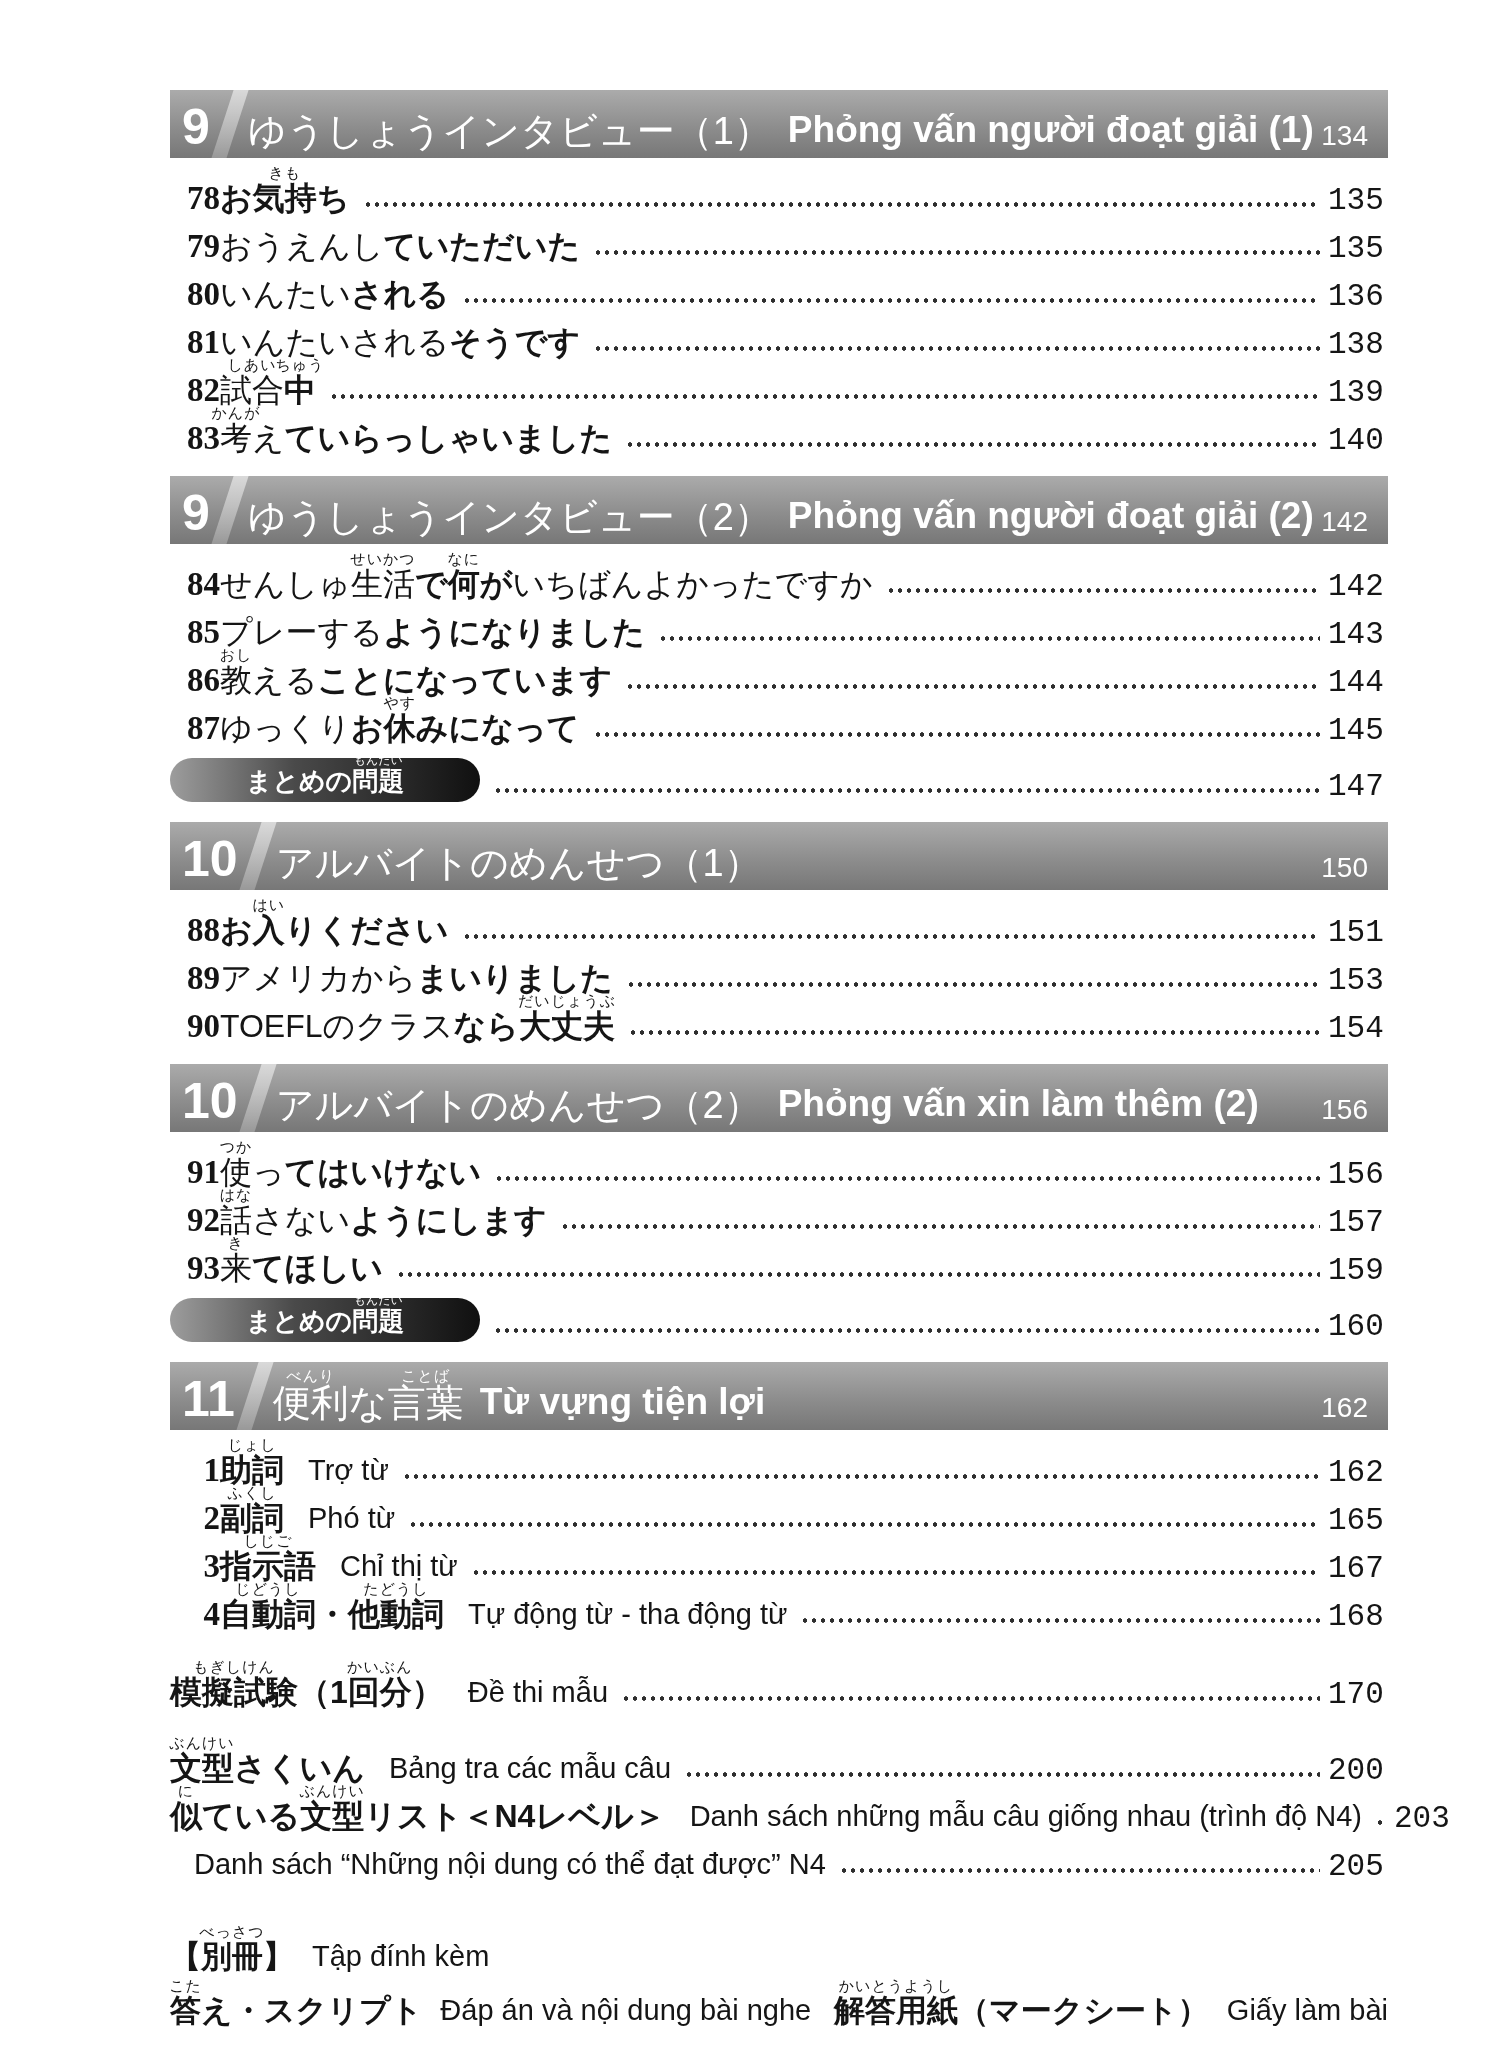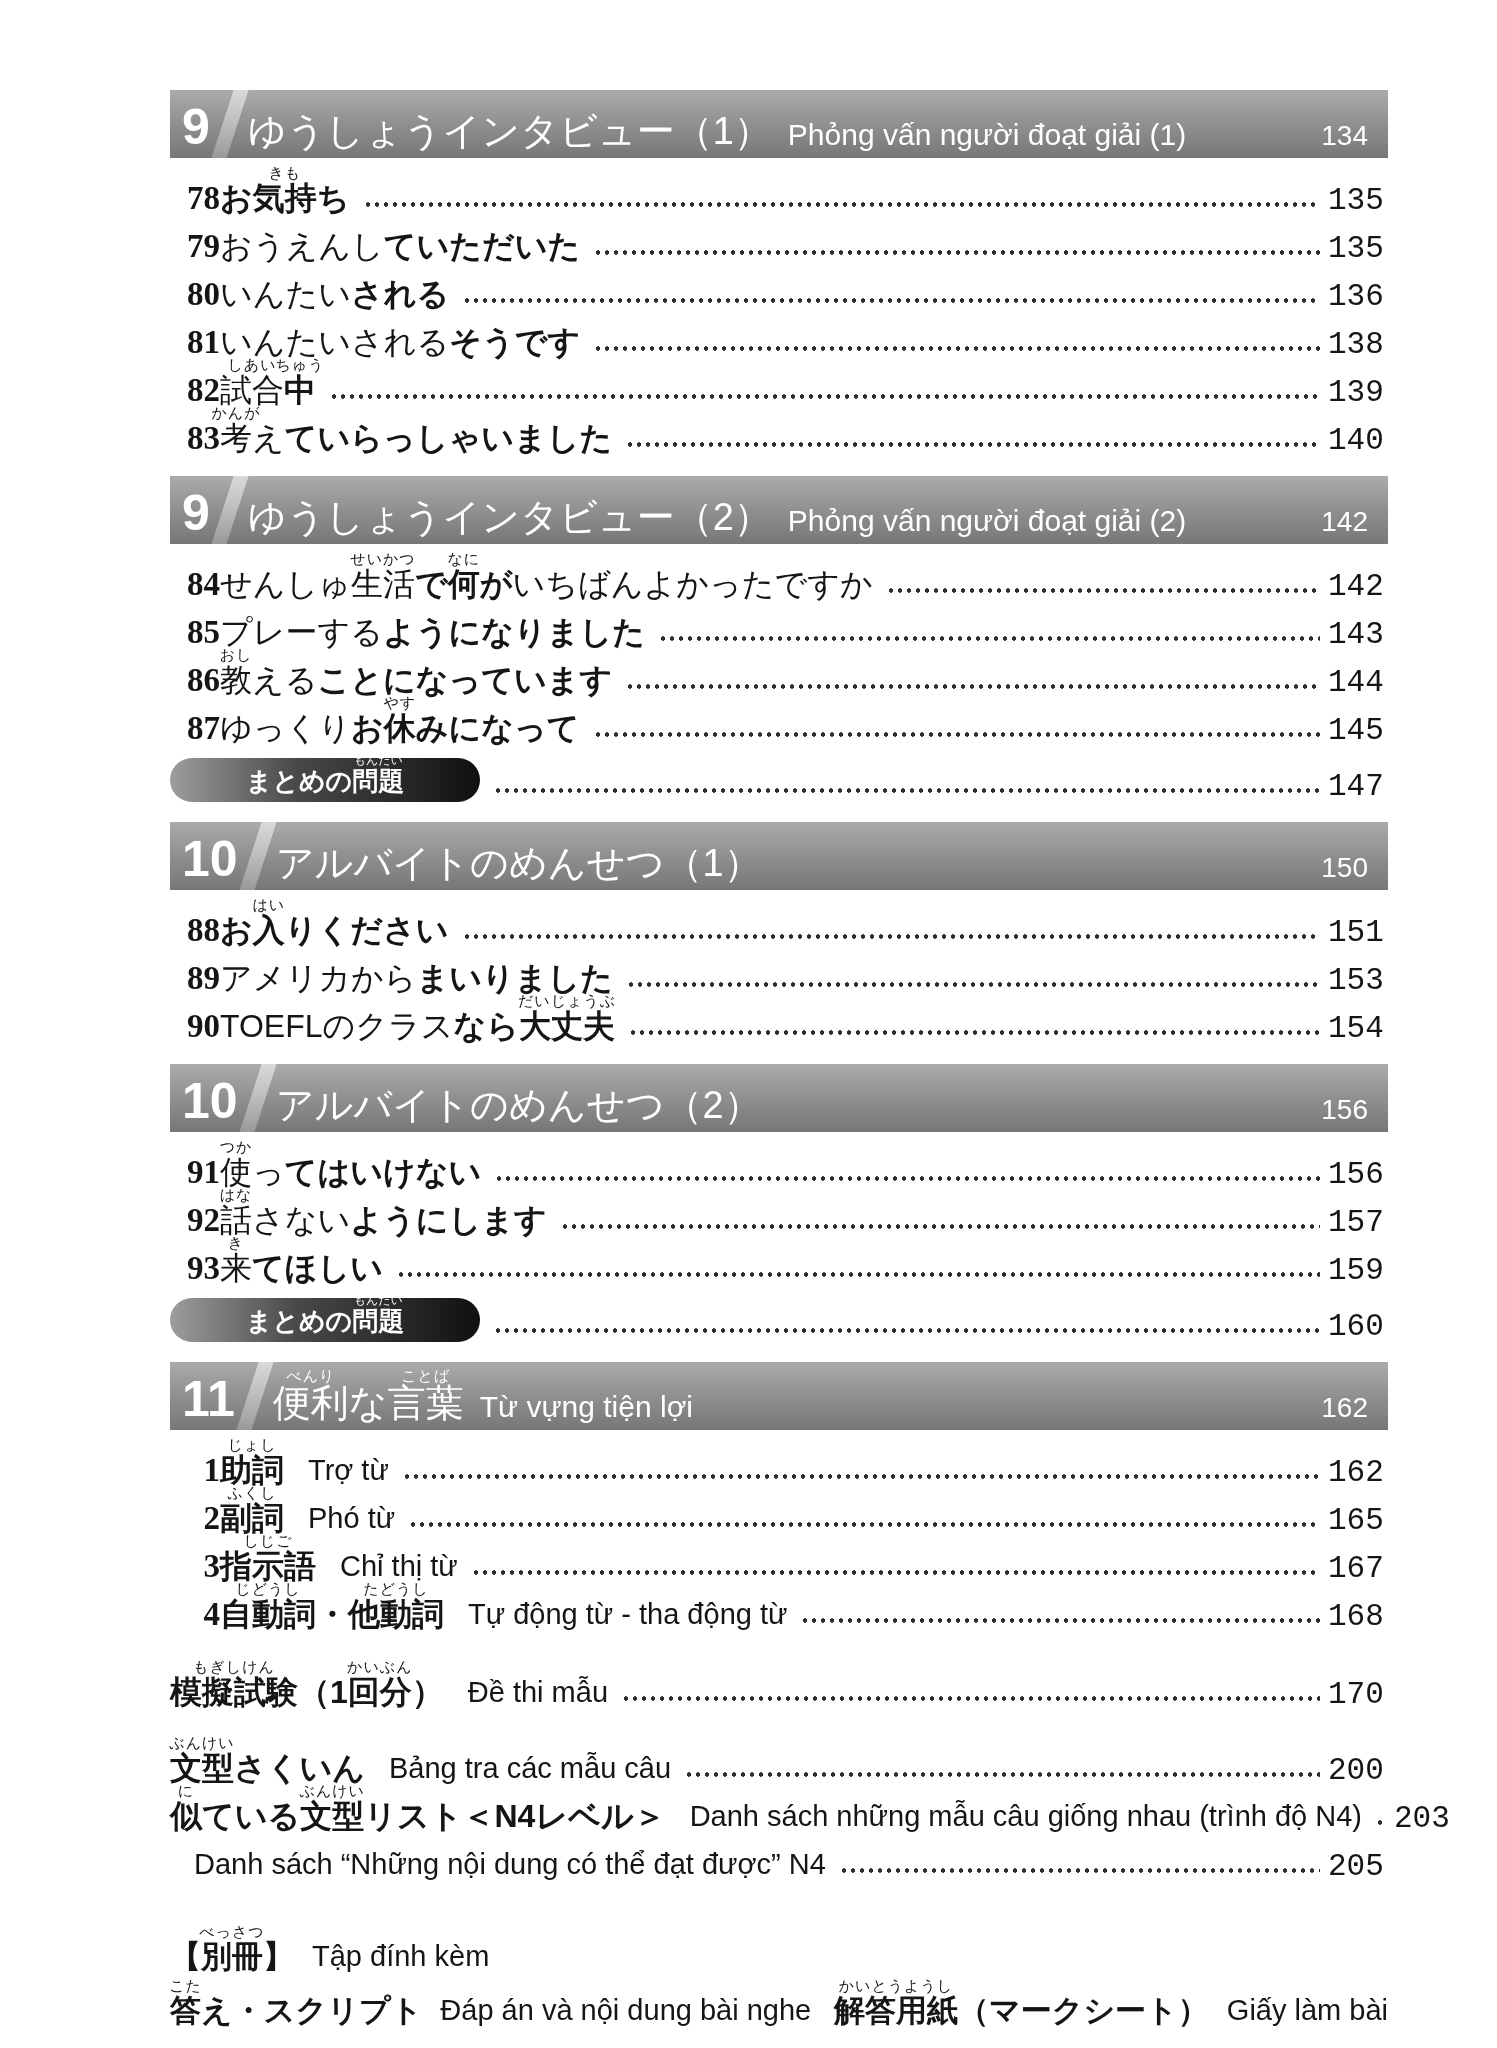--- a/index.html
+++ b/index.html
@@ -17,21 +17,21 @@
     background:linear-gradient(180deg,#ababab 0%,#8d8d8d 55%,#777777 100%);
   }
   .banner:first-child{margin-top:0}
   .bnum{position:relative;font-size:50px;font-weight:bold;line-height:.92;padding-right:32px;margin-right:6px}
   .bnum::after{
     content:"";position:absolute;right:9px;top:-14px;height:96px;width:15px;
     background:linear-gradient(180deg,rgba(255,255,255,.55),rgba(255,255,255,.12));
     transform:skewX(-18deg);
   }
   .bjp{font-size:38px;font-weight:bold;line-height:1;margin-right:16px;white-space:nowrap}
-  .bvi{font-size:30px;font-weight:normal;line-height:1.05;white-space:nowrap}
+  .bvi{font-size:37px;font-weight:bold;line-height:1.05;white-space:nowrap}
   .bpage{margin-left:auto;font-size:28px;line-height:1}
 
   
   .row{display:flex;align-items:flex-end;height:48px;min-width:0}
   .inum{flex:0 0 50px;margin-right:0;text-align:right;
         font-family:Liberation Serif, serif;font-weight:bold;font-size:33px;line-height:1.05}
   .itext{font-size:32px;line-height:1.1;white-space:nowrap}
   .ivi{margin-left:24px;font-size:29px;line-height:1.2;white-space:nowrap}
   .ipage{flex:0 0 auto;min-width:60px;
          font-family:Liberation Mono, monospace;font-size:31px;line-height:1}
@@ -191,20 +191,21 @@
   <div class="row">
     <span class="inum">90</span>
     <span class="itext"><span class="seg">TOEFLのクラス</span><span class="seg b">なら</span><span class="seg b fg"><span class="rt">だいじょうぶ</span>大丈夫</span></span>
     <span class="dots"></span>
     <span class="ipage">154</span>
   </div>
 
   <header class="banner">
     <span class="bnum">10</span>
     <span class="bjp"><span class="seg">アルバイトのめんせつ（2）</span></span>
+    <span class="bvi">Phỏng vấn xin làm thêm (2)</span>
     <span class="bpage">156</span>
   </header>
 
   <div class="row">
     <span class="inum">91</span>
     <span class="itext"><span class="seg fg"><span class="rt">つか</span>使</span><span class="seg">っ</span><span class="seg b">てはいけない</span></span>
     <span class="dots"></span>
     <span class="ipage">156</span>
   </div>
 

